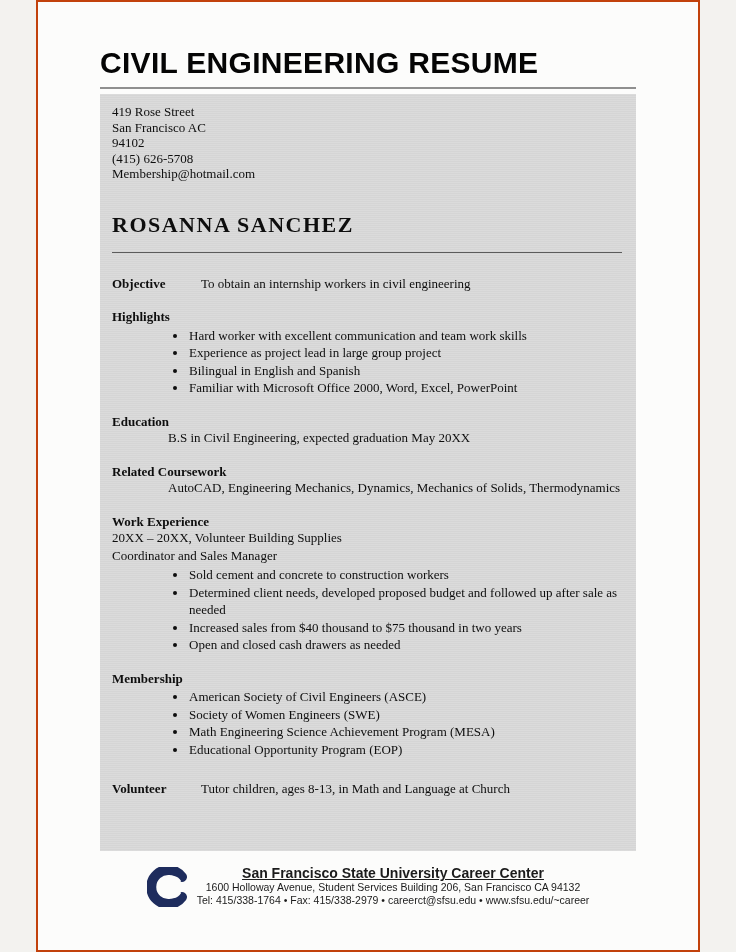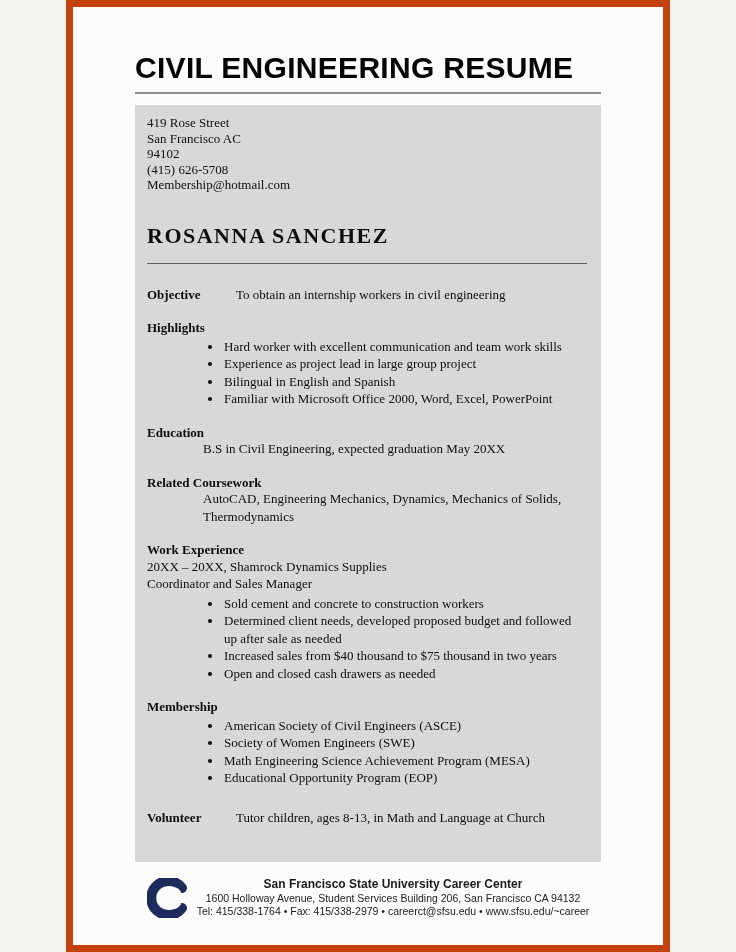--- a/index.html
+++ b/index.html
@@ -1,42 +1,42 @@
 <!DOCTYPE html>
 <html><head>
 <meta charset="utf-8">
 <style>
   html,body { margin:0; padding:0; background:#f3f2ef; }
   .page {
     position:relative;
-    width:604px; height:952px;
+    width:664px; height:952px;
     margin:0 auto;
     background:#fcfcfb;
-    border:7px solid #c2410c;
+    border:2px solid #c2410c;
     box-sizing:border-box;
     padding:28px 62px 0 62px;
     font-family:"Liberation Serif", serif;
     color:#0e0e0e;
     overflow:hidden;
   }
   .doc-title {
     font-family:"Liberation Sans", sans-serif;
     font-weight:bold;
     font-size:30px;
     letter-spacing:0.3px;
     color:#050505;
     margin:16px 0 0 0;
   }
   .title-rule {
     border:none;
     border-top:2px solid #8f8f8f;
     margin:7px 0 0 0;
   }
   .body-box {
-    margin-top:11px;
+    margin-top:5px;
     background:#d9d9d9;
     background-image:repeating-linear-gradient(0deg,
       rgba(255,255,255,0.05) 0px, rgba(255,255,255,0.05) 1px,
       rgba(0,0,0,0.02) 1px, rgba(0,0,0,0.02) 2px);
     min-height:757px;
     box-sizing:border-box;
     padding:10px 14px 0 12px;
     font-size:13px;
     line-height:15.5px;
   }
@@ -71,21 +71,21 @@
   .footer {
     margin:16px 0 0 0;
     display:flex;
     align-items:center;
     justify-content:center;
     gap:10px;
     font-family:"Liberation Sans", sans-serif;
     color:#1b1b1b;
   }
   .footer-text { text-align:center; font-size:10.5px; line-height:13.5px; }
-  .footer-org { font-weight:bold; font-size:12px; }
+  .footer-org { font-weight:bold; font-size:14px;text-decoration:underline; }
   .logo-wrap { width:40px; height:40px; flex:0 0 40px; }
 </style>
 </head>
 <body>
 
 <div class="page">
 
   <h1 class="doc-title">CIVIL ENGINEERING RESUME</h1>
   <hr class="title-rule">
 
@@ -122,21 +122,21 @@
       <div class="indent">B.S in Civil Engineering, expected graduation May 20XX</div>
     </div>
 
     <div class="section">
       <div class="h">Related Coursework</div>
       <div class="indent">AutoCAD, Engineering Mechanics, Dynamics, Mechanics of Solids, Thermodynamics</div>
     </div>
 
     <div class="section">
       <div class="h">Work Experience</div>
-      <div class="work-line">20XX – 20XX, Shamrock Dynamics Supplies</div>
+      <div class="work-line">20XX – 20XX, Volunteer Building Supplies</div>
       <div class="work-line">Coordinator and Sales Manager</div>
       <ul class="bullets">
         <li>Sold cement and concrete to construction workers</li>
         <li>Determined client needs, developed proposed budget and followed up after sale as needed</li>
         <li>Increased sales from $40 thousand to $75 thousand in two years</li>
         <li>Open and closed cash drawers as needed</li>
       </ul>
     </div>
 
     <div class="section">

